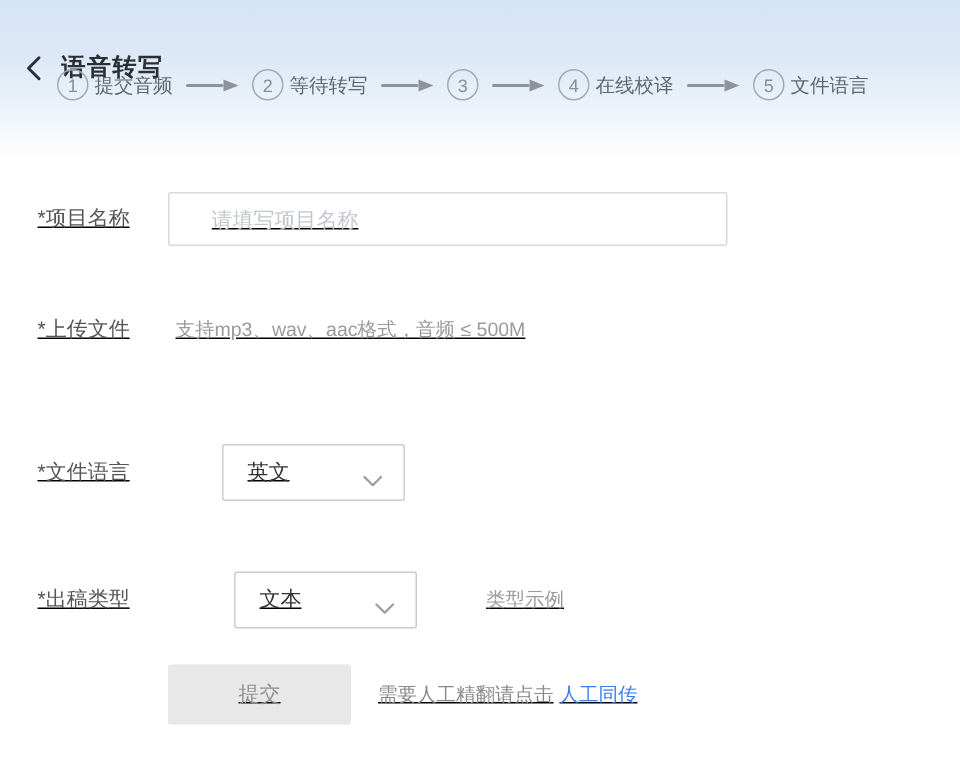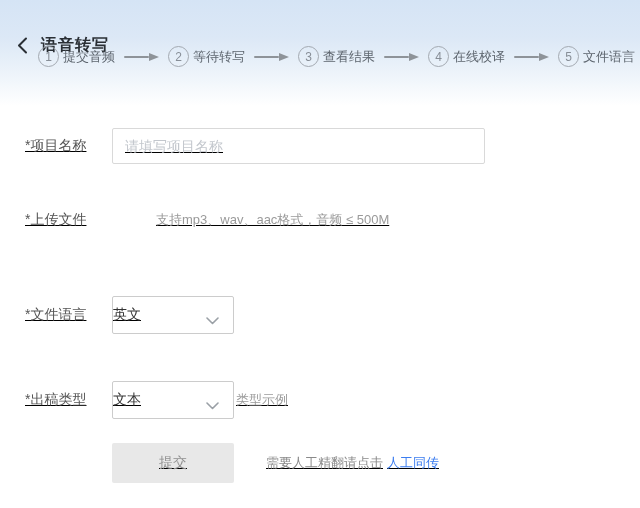--- a/index.html
+++ b/index.html
@@ -19,36 +19,36 @@
     font-size:12px;color:#878e97;flex:none;}
   .step-label{margin-left:4px;font-size:13px;color:#5e666f;}
   .arrow{display:flex;align-items:center;margin:0 9px;}
   .arrow-line{width:25px;height:2px;background:#8e9399;border-radius:1px;}
   .arrow-head{width:0;height:0;border-left:10px solid #8e9399;
     border-top:4px solid transparent;border-bottom:4px solid transparent;}
   
   .row{position:absolute;left:25px;display:flex;align-items:center;text-decoration:underline;}
   .field-label{width:87px;font-size:14px;color:#555;flex:none;}
   .text-input{width:373px;height:36px;box-sizing:border-box;border:1px solid #d9d9d9;
-    border-radius:2px;padding:0 12px;font-size:14px;color:#333;background:#fff;outline:none;}
+    border-radius:2px;padding:0 28px;font-size:14px;color:#333;background:#fff;outline:none;}
   .text-input::placeholder{color:#c3c7cd;}
   .outline-btn{width:122px;height:38px;box-sizing:border-box;border:1px solid #ccc;
     border-radius:2px;background:#fdfdfd;font-size:14px;color:#333;cursor:pointer;
     font-family:inherit;}
   .hint{margin-left:5px;font-size:13px;color:#9a9a9a;}
   .select{position:relative;width:122px;height:38px;box-sizing:border-box;border:1px solid #ccc;
-    border-radius:2px;background:#fff;display:flex;align-items:center;
+    border-radius:2px;background:#fff;display:flex;align-items:center;padding-left:16px;
     font-size:14px;color:#333;cursor:pointer;}
   .select .chev{position:absolute;right:14px;top:15px;}
   .gray-link{margin-left:2px;font-size:13px;color:#9a9a9a;cursor:pointer;}
   .submit-btn{width:122px;height:40px;border:none;border-radius:2px;background:#e8e8e8;
     font-size:14px;color:#8f8f8f;cursor:pointer;font-family:inherit;}
-  .note{margin-left:32px;font-size:13px;color:#8a8a8a;}
+  .note{margin-left:18px;font-size:13px;color:#8a8a8a;}
   .note .link{color:#3c7df0;margin-left:4px;text-decoration:none;cursor:pointer;}
-  .r1{top:128px;} .r2{top:211px;gap:39px;} .r3{top:296px;} .r4{top:381px;} .r5{top:443px;}
+  .r1{top:128px;} .r2{top:211px;} .r3{top:296px;gap:36px;} .r4{top:381px;gap:44px;} .r5{top:443px;}
 </style>
 </head>
 <body>
 
 <div class="page">
 
   <div class="header">
     <button class="back-btn">
       <span style="display:flex;">
         <svg width="11" height="17" viewBox="0 0 11 17">
@@ -71,21 +71,20 @@
     <div class="step">
       <div class="step-circle">2</div>
       <div class="step-label">等待转写</div>
     </div>
     <div class="arrow">
         <div class="arrow-line"></div>
         <div class="arrow-head"></div>
       </div>
     <div class="step">
       <div class="step-circle">3</div>
-      <div class="step-label">查看结果</div>
     </div>
     <div class="arrow">
         <div class="arrow-line"></div>
         <div class="arrow-head"></div>
       </div>
     <div class="step">
       <div class="step-circle">4</div>
       <div class="step-label">在线校译</div>
     </div>
     <div class="arrow">

